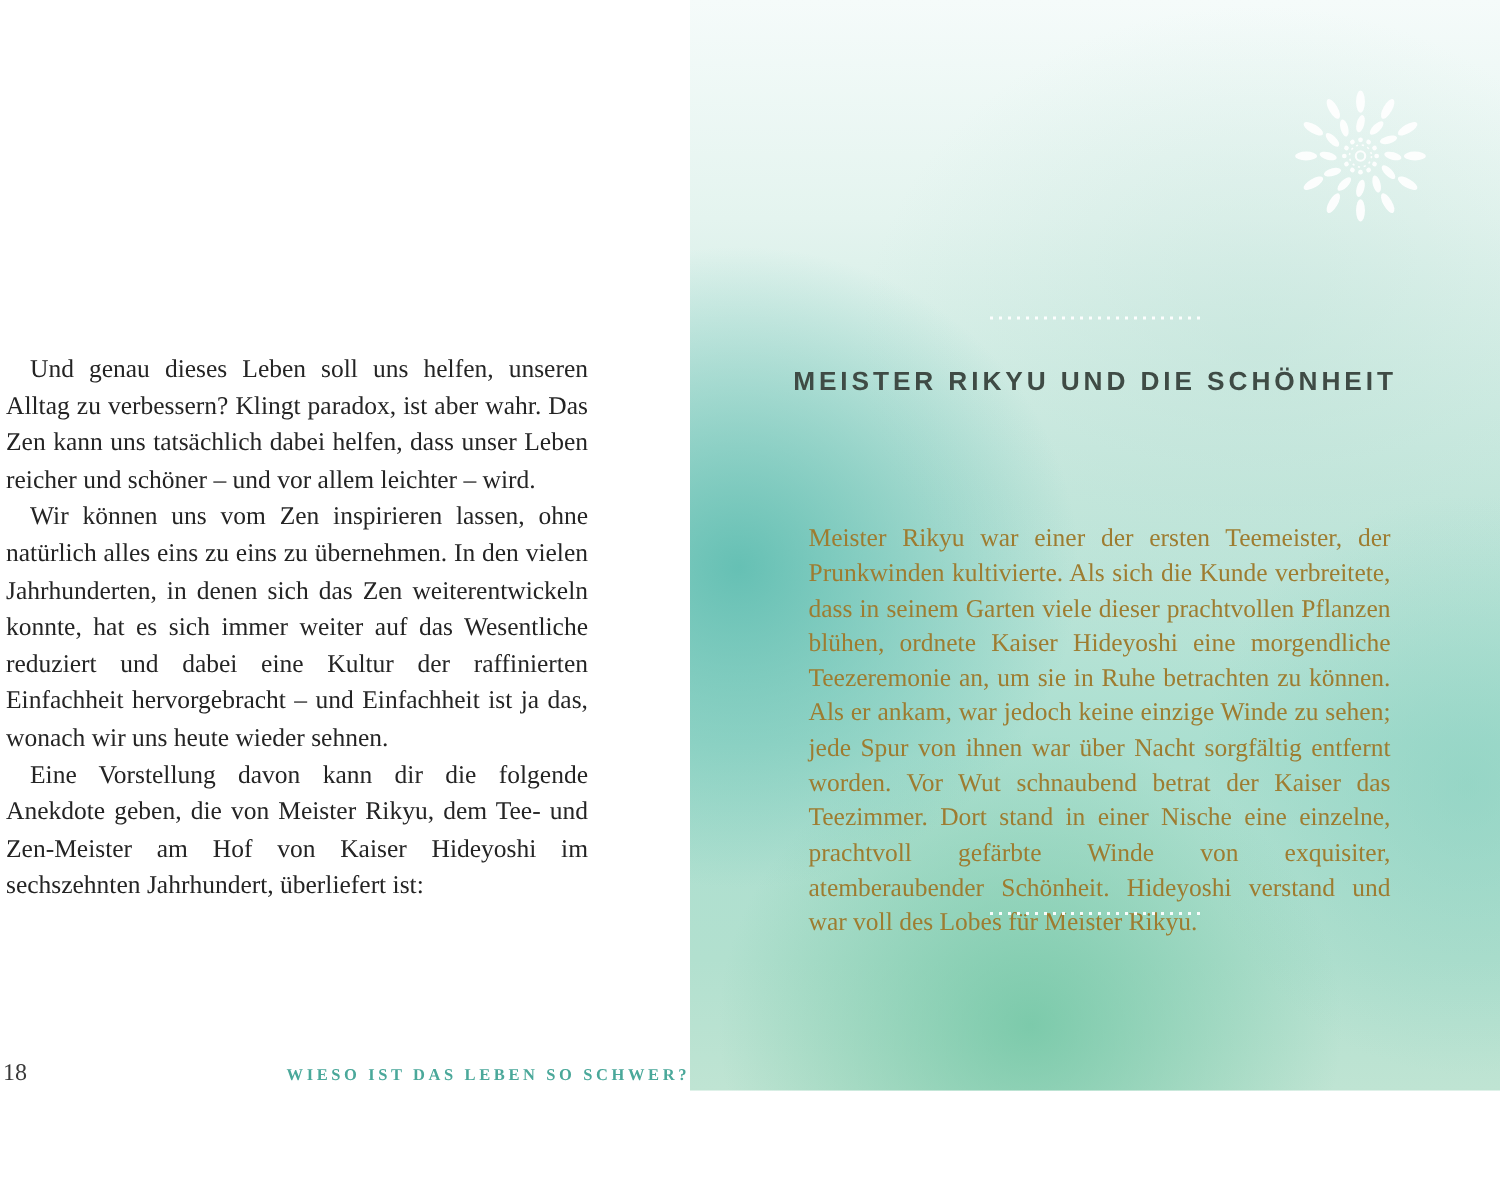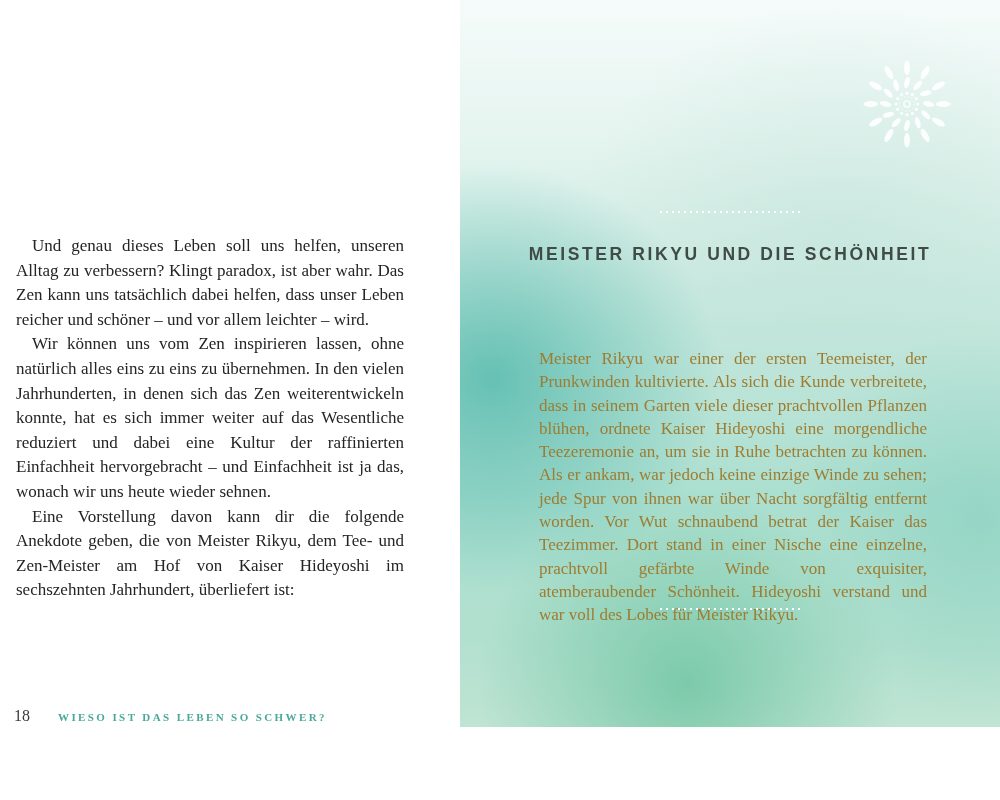--- a/index.html
+++ b/index.html
@@ -8,21 +8,21 @@
     width: 1000px;
     height: 800px;
     background: #ffffff;
     overflow: hidden;
     font-family: "Liberation Serif", serif;
   }
 
   
   .left-page {
     position: absolute;
-    left: 12px; top: 0;
+    left: 0; top: 0;
     width: 504px; height: 800px;
     background: #ffffff;
   }
   .left-text {
     position: absolute;
     left: 4px; top: 234px;
     width: 388px;
     font-size: 17px;
     line-height: 24.6px;
     color: var(--body-black, #242424);
@@ -30,20 +30,21 @@
     hyphens: auto;
   }
   .left-text p { margin: 0; text-indent: 16px; }
 
   .left-footer {
     position: absolute;
     left: 0; top: 707px;
     width: 460px;
     display: flex;
     align-items: baseline;
+    justify-content: space-between;
   }
   .page-number {
     font-family: "Liberation Serif", serif;
     font-size: 16px;
     color: #3a3a3a;
     margin-left: 2px;
     width: 44px;
   }
   .running-title {
     font-family: Liberation Serif, serif;

